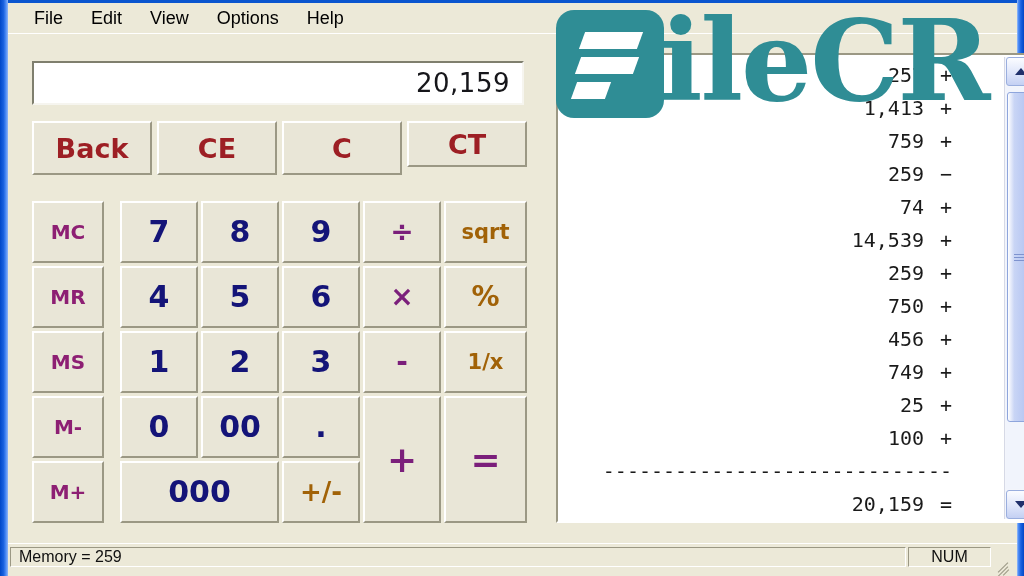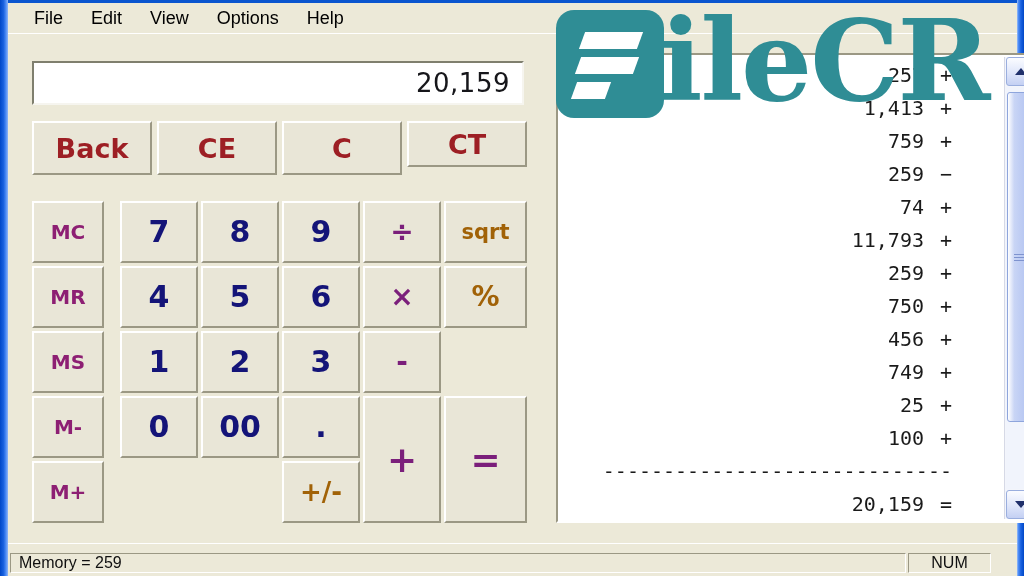--- a/index.html
+++ b/index.html
@@ -216,21 +216,21 @@
   }
 
   
   .statusbar {
     position: absolute;
     left: 0; bottom: 0;
     width: 1009px; height: 32px;
     background: #ece9d8;
     border-top: 1px solid #ffffff;
     display: flex;
-    align-items: flex-end;
+    align-items: flex-start;
   }
   .status-pane {
     border: 1px solid;
     border-color: #9b9884 #ffffff #ffffff #9b9884;
     margin: 3px 0 3px 2px;
     display: flex;
     align-items: center;
     padding: 0 8px;
     box-sizing: border-box;
   }
@@ -384,31 +384,37 @@
       </div>
       <div class="btn" style="left:179px; top:278px; width:78px; height:62px;">
         <span class="lbl-navy">2</span>
       </div>
       <div class="btn" style="left:260px; top:278px; width:78px; height:62px;">
         <span class="lbl-navy">3</span>
       </div>
       <div class="btn" style="left:341px; top:278px; width:78px; height:62px;">
         <span class="lbl-purple">-</span>
       </div>
+      <div class="btn" style="left:422px; top:278px; width:83px; height:62px;">
+        <span class="lbl-navy-sm">1/x</span>
+      </div>
 
       <div class="btn" style="left:98px;  top:343px; width:78px; height:62px;">
         <span class="lbl-navy">0</span>
       </div>
       <div class="btn" style="left:179px; top:343px; width:78px; height:62px;">
         <span class="lbl-navy">00</span>
       </div>
       <div class="btn" style="left:260px; top:343px; width:78px; height:62px;">
         <span class="lbl-navy">.</span>
       </div>
 
+      <div class="btn" style="left:98px;  top:408px; width:159px; height:62px;">
+        <span class="lbl-navy">000</span>
+      </div>
       <div class="btn" style="left:260px; top:408px; width:78px; height:62px;">
         <span class="lbl-navy-sm" style="font-size:26px;">+/-</span>
       </div>
 
       <div class="btn" style="left:341px; top:343px; width:78px; height:127px;">
         <span class="lbl-purple-big">+</span>
       </div>
       <div class="btn" style="left:422px; top:343px; width:83px; height:127px;">
         <span class="lbl-purple-big">=</span>
       </div>
@@ -425,21 +431,21 @@
         <div class="tape-row">
           <span class="tape-num">759</span><span class="tape-op">+</span>
         </div>
         <div class="tape-row">
           <span class="tape-num">259</span><span class="tape-op">−</span>
         </div>
         <div class="tape-row">
           <span class="tape-num">74</span><span class="tape-op">+</span>
         </div>
         <div class="tape-row">
-          <span class="tape-num">11,793</span><span class="tape-op">+</span>
+          <span class="tape-num">14,539</span><span class="tape-op">+</span>
         </div>
         <div class="tape-row">
           <span class="tape-num">259</span><span class="tape-op">+</span>
         </div>
         <div class="tape-row">
           <span class="tape-num">750</span><span class="tape-op">+</span>
         </div>
         <div class="tape-row">
           <span class="tape-num">456</span><span class="tape-op">+</span>
         </div>

